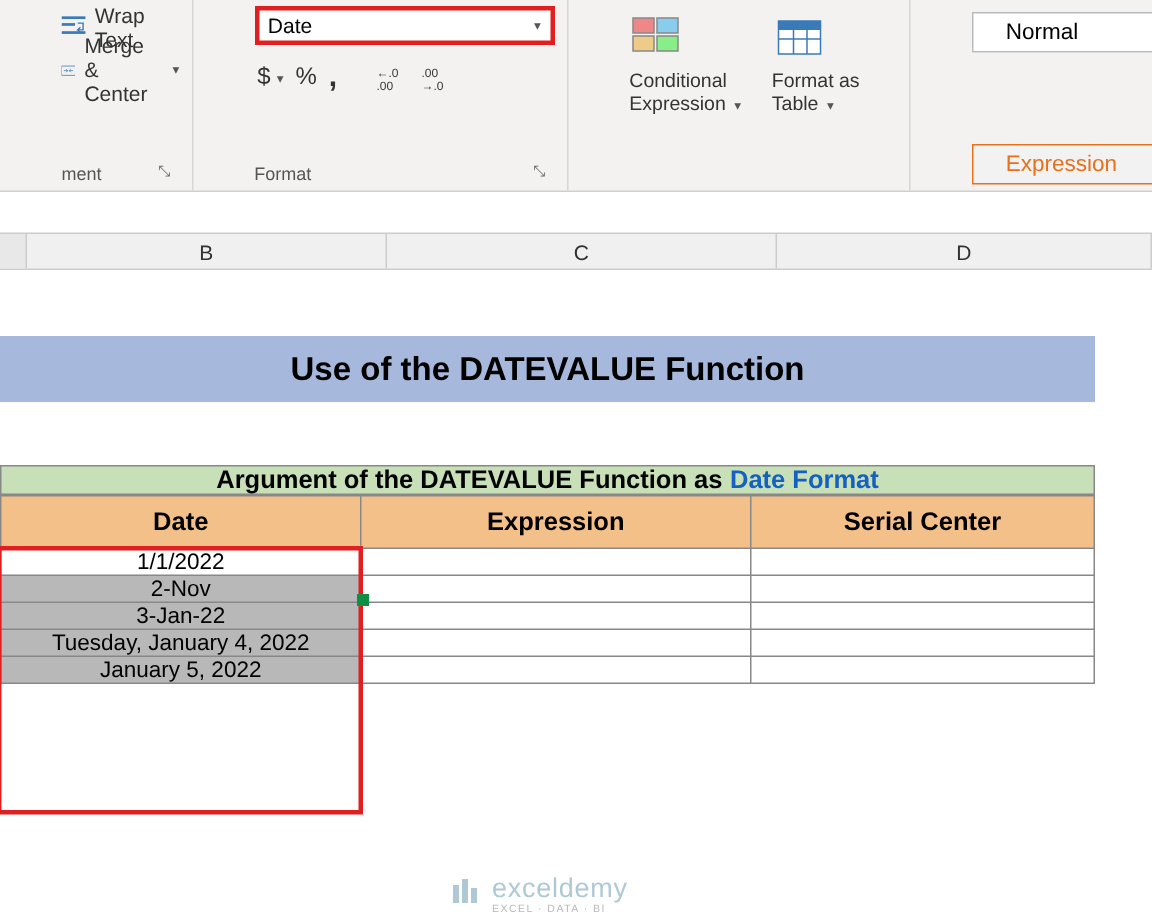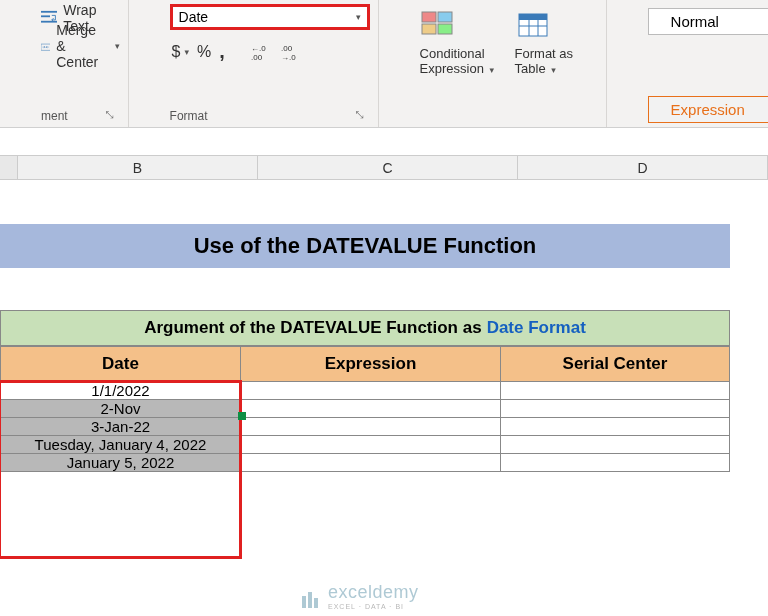--- a/index.html
+++ b/index.html
@@ -42,42 +42,42 @@
 .col-b { width: 240px; }
 .col-c { width: 260px; }
 .col-d { width: 250px; }
 
 
 .sheet { position: relative; }
 .row-gap { height: 44px; }
 
 .title-bar { width: 730px; height: 44px; background: #a6b8dc; display: flex; align-items: center; justify-content: center; font-size: 22px; font-weight: bold; color: #000; margin-bottom: 42px; }
 
-.subtitle-bar { width: 730px; height: 36px; background: #c8e0b8; border: 1px solid #888; display: flex; align-items: center; justify-content: center; font-size: 17px; font-weight: bold; color: #000; }
+.subtitle-bar { width: 730px; height: 20px; background: #c8e0b8; border: 1px solid #888; display: flex; align-items: center; justify-content: center; font-size: 17px; font-weight: bold; color: #000; }
 .subtitle-bar .blue { color: #1560c0; margin-left: 5px; }
 
 .header-row { display: flex; width: 730px; }
 .header-cell { background: #f4c089; border: 1px solid #888; height: 36px; display: flex; align-items: center; justify-content: center; font-size: 17px; font-weight: bold; color: #000; }
 .hc1 { width: 240px; border-right: none; }
 .hc2 { width: 260px; border-right: none; }
 .hc3 { width: 230px; }
 
 .data-area { position: relative; width: 730px; }
 .data-row { display: flex; height: 18px; }
 .data-cell { border: 1px solid #888; border-top: none; display: flex; align-items: center; justify-content: center; font-size: 15px; color: #000; }
 .dc1 { width: 240px; border-right: none; }
 .dc2 { width: 260px; border-right: none; }
 .dc3 { width: 230px; }
 .shaded { background: #b8b8b8; }
 
 .red-box { position: absolute; left: -2px; top: -2px; width: 244px; height: 179px; border: 3px solid #e02020; pointer-events: none; }
 .green-corner { position: absolute; left: 238px; top: 30px; width: 8px; height: 8px; background: #0f8f44; }
 
 
-.watermark { position: absolute; left: 300px; top: 582px; display: flex; align-items: flex-end; gap: 6px; opacity: 0.6; }
+.watermark { position: absolute; left: 300px; top: 582px; display: flex; align-items: flex-start; gap: 6px; opacity: 0.6; }
 .wm-icon { width: 22px; height: 22px; }
 .wm-text { font-size: 18px; color: #7aa6b8; font-weight: 300; letter-spacing: 0.5px; }
 .wm-sub { font-size: 7px; color: #888; letter-spacing: 1px; }
 </style>
 </head>
 <body>
 
 <div class="ribbon">
 
   <div class="ribbon-group align-group">

